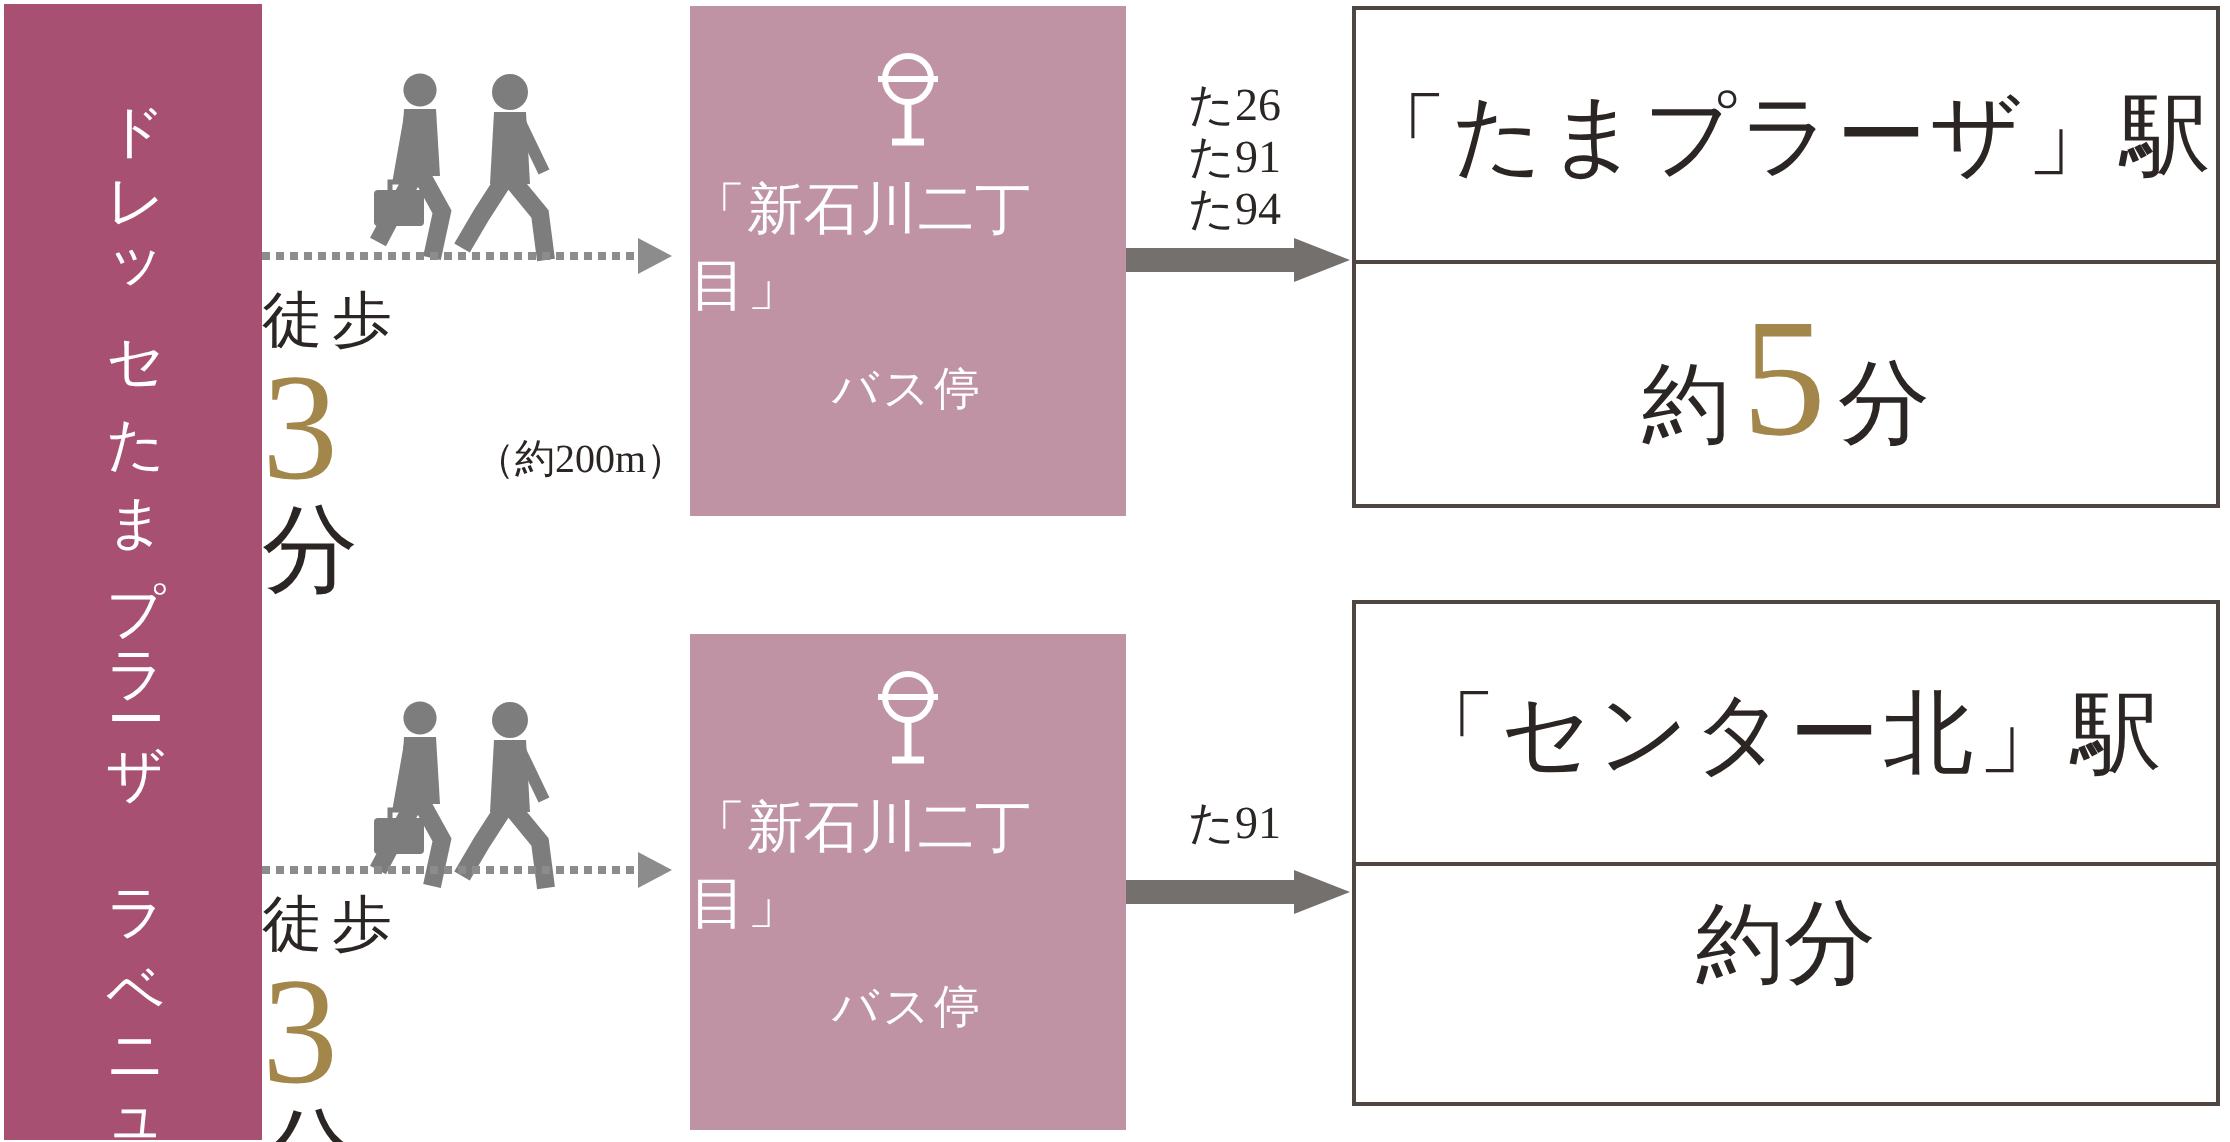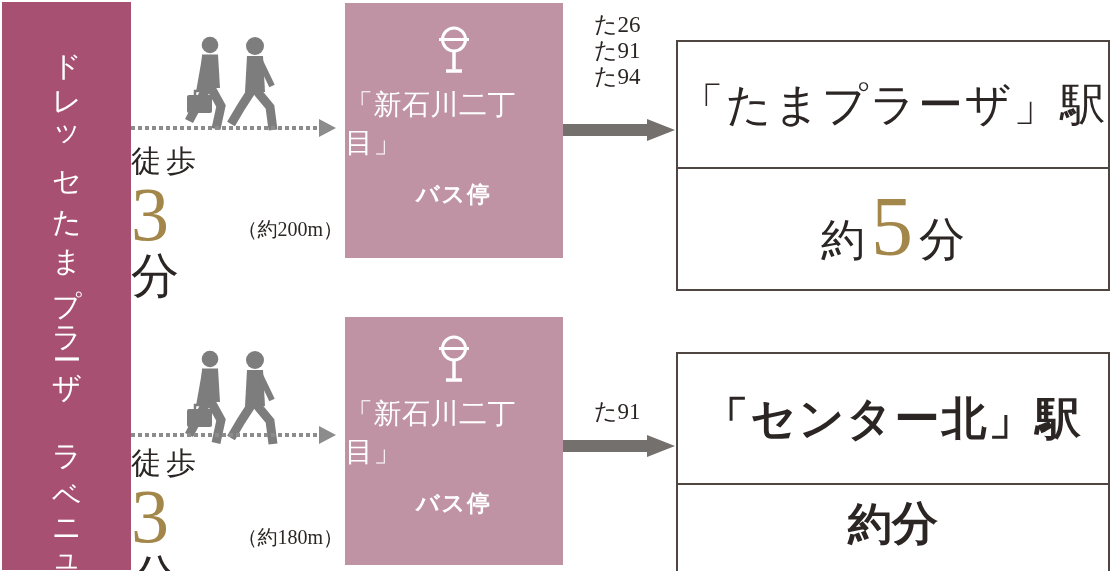--- a/index.html
+++ b/index.html
@@ -35,34 +35,34 @@
   .dist { position:absolute; left:125px; width:218px; text-align:right; font-size:20px; }
   .dist-1 { top:216px; } .dist-2 { top:524px; }
   
   .bus-box { position:absolute; left:345px; width:218px; box-sizing:border-box;
     background:var(--bus-box-bg,#bf93a4); color:#fff;
     display:flex; flex-direction:column; align-items:center; justify-content:center; }
   .bus-box-1 { top:3px; height:255px; padding-bottom:26px; }
   .bus-box-2 { top:317px; height:248px; padding-bottom:28px; }
   .bus-icon { width:34px; height:50px; margin-bottom:10px; }
   .stop-name { font-size:28px; letter-spacing:0.5px; }
-  .stop-label { font-size:23px; margin-top:17px; letter-spacing:2px;font-weight:bold; }
+  .stop-label { font-size:23px; margin-top:17px; letter-spacing:2px; }
   
   .lines { position:absolute; left:594px; font-size:23px; line-height:26px; }
-  .lines-1 { top:12px; } .lines-2 { top:399px; }
+  .lines-1 { top:40px; } .lines-2 { top:399px; }
   
   .ride-arrow { position:absolute; left:563px; width:113px; height:24px;
     color:var(--arrow-gray,#74706e); }
   .ride-arrow-1 { top:118px; } .ride-arrow-2 { top:434px; }
   
   .info-box { position:absolute; left:676px; width:434px; box-sizing:border-box;
     background:#fff; border:2px solid var(--box-border,#4f4541);
-    display:flex; flex-direction:column;margin-top:37px; }
+    display:flex; flex-direction:column; }
   .info-box-1 { top:3px; height:251px; }
-  .info-box-2 { top:315px; height:253px;font-weight:bold; }
+  .info-box-2 { top:300px; height:253px; }
   .station { box-sizing:border-box; border-bottom:2px solid var(--box-border,#4f4541);
     display:flex; align-items:center; justify-content:center;
     font-size:45px; letter-spacing:2px; }
   .info-box-1 .station { height:127px; }
   .info-box-2 .station { height:131px; }
   .time { flex:1; display:flex; justify-content:center; align-items:baseline;
     line-height:1; padding-top:16px; }
   .t-pre { font-size:44px; }
   .t-num { font-size:84px; color:var(--accent-gold,#a3874a); margin:0 6px; }
   .t-unit { font-size:46px; }
@@ -145,21 +145,20 @@
     <path d="M68,54 L57,71 L47,88" stroke="currentColor" stroke-width="9" fill="none"></path>
   </svg>
   <div class="dots dots-2"></div>
   <div class="dot-arrow dot-arrow-2"></div>
 
   <div class="walk walk-2">
     <span class="walk-mode">徒歩</span>
     <span class="walk-min">3</span>
     <span class="walk-unit">分</span>
   </div>
-  <div class="dist dist-2">（約180m）</div>
 
   <div class="bus-box bus-box-2">
     <svg class="bus-icon" viewBox="0 0 34 50">
       <circle cx="17" cy="13.5" r="11.5" fill="none" stroke="#fff" stroke-width="3"></circle>
       <line x1="2" y1="13.5" x2="32" y2="13.5" stroke="#fff" stroke-width="3"></line>
       <line x1="17" y1="25" x2="17" y2="43.5" stroke="#fff" stroke-width="3.5"></line>
       <line x1="9" y1="45" x2="25" y2="45" stroke="#fff" stroke-width="3.5"></line>
     </svg>
     <div class="stop-name">「新石川二丁目」</div>
     <div class="stop-label">バス停</div>

